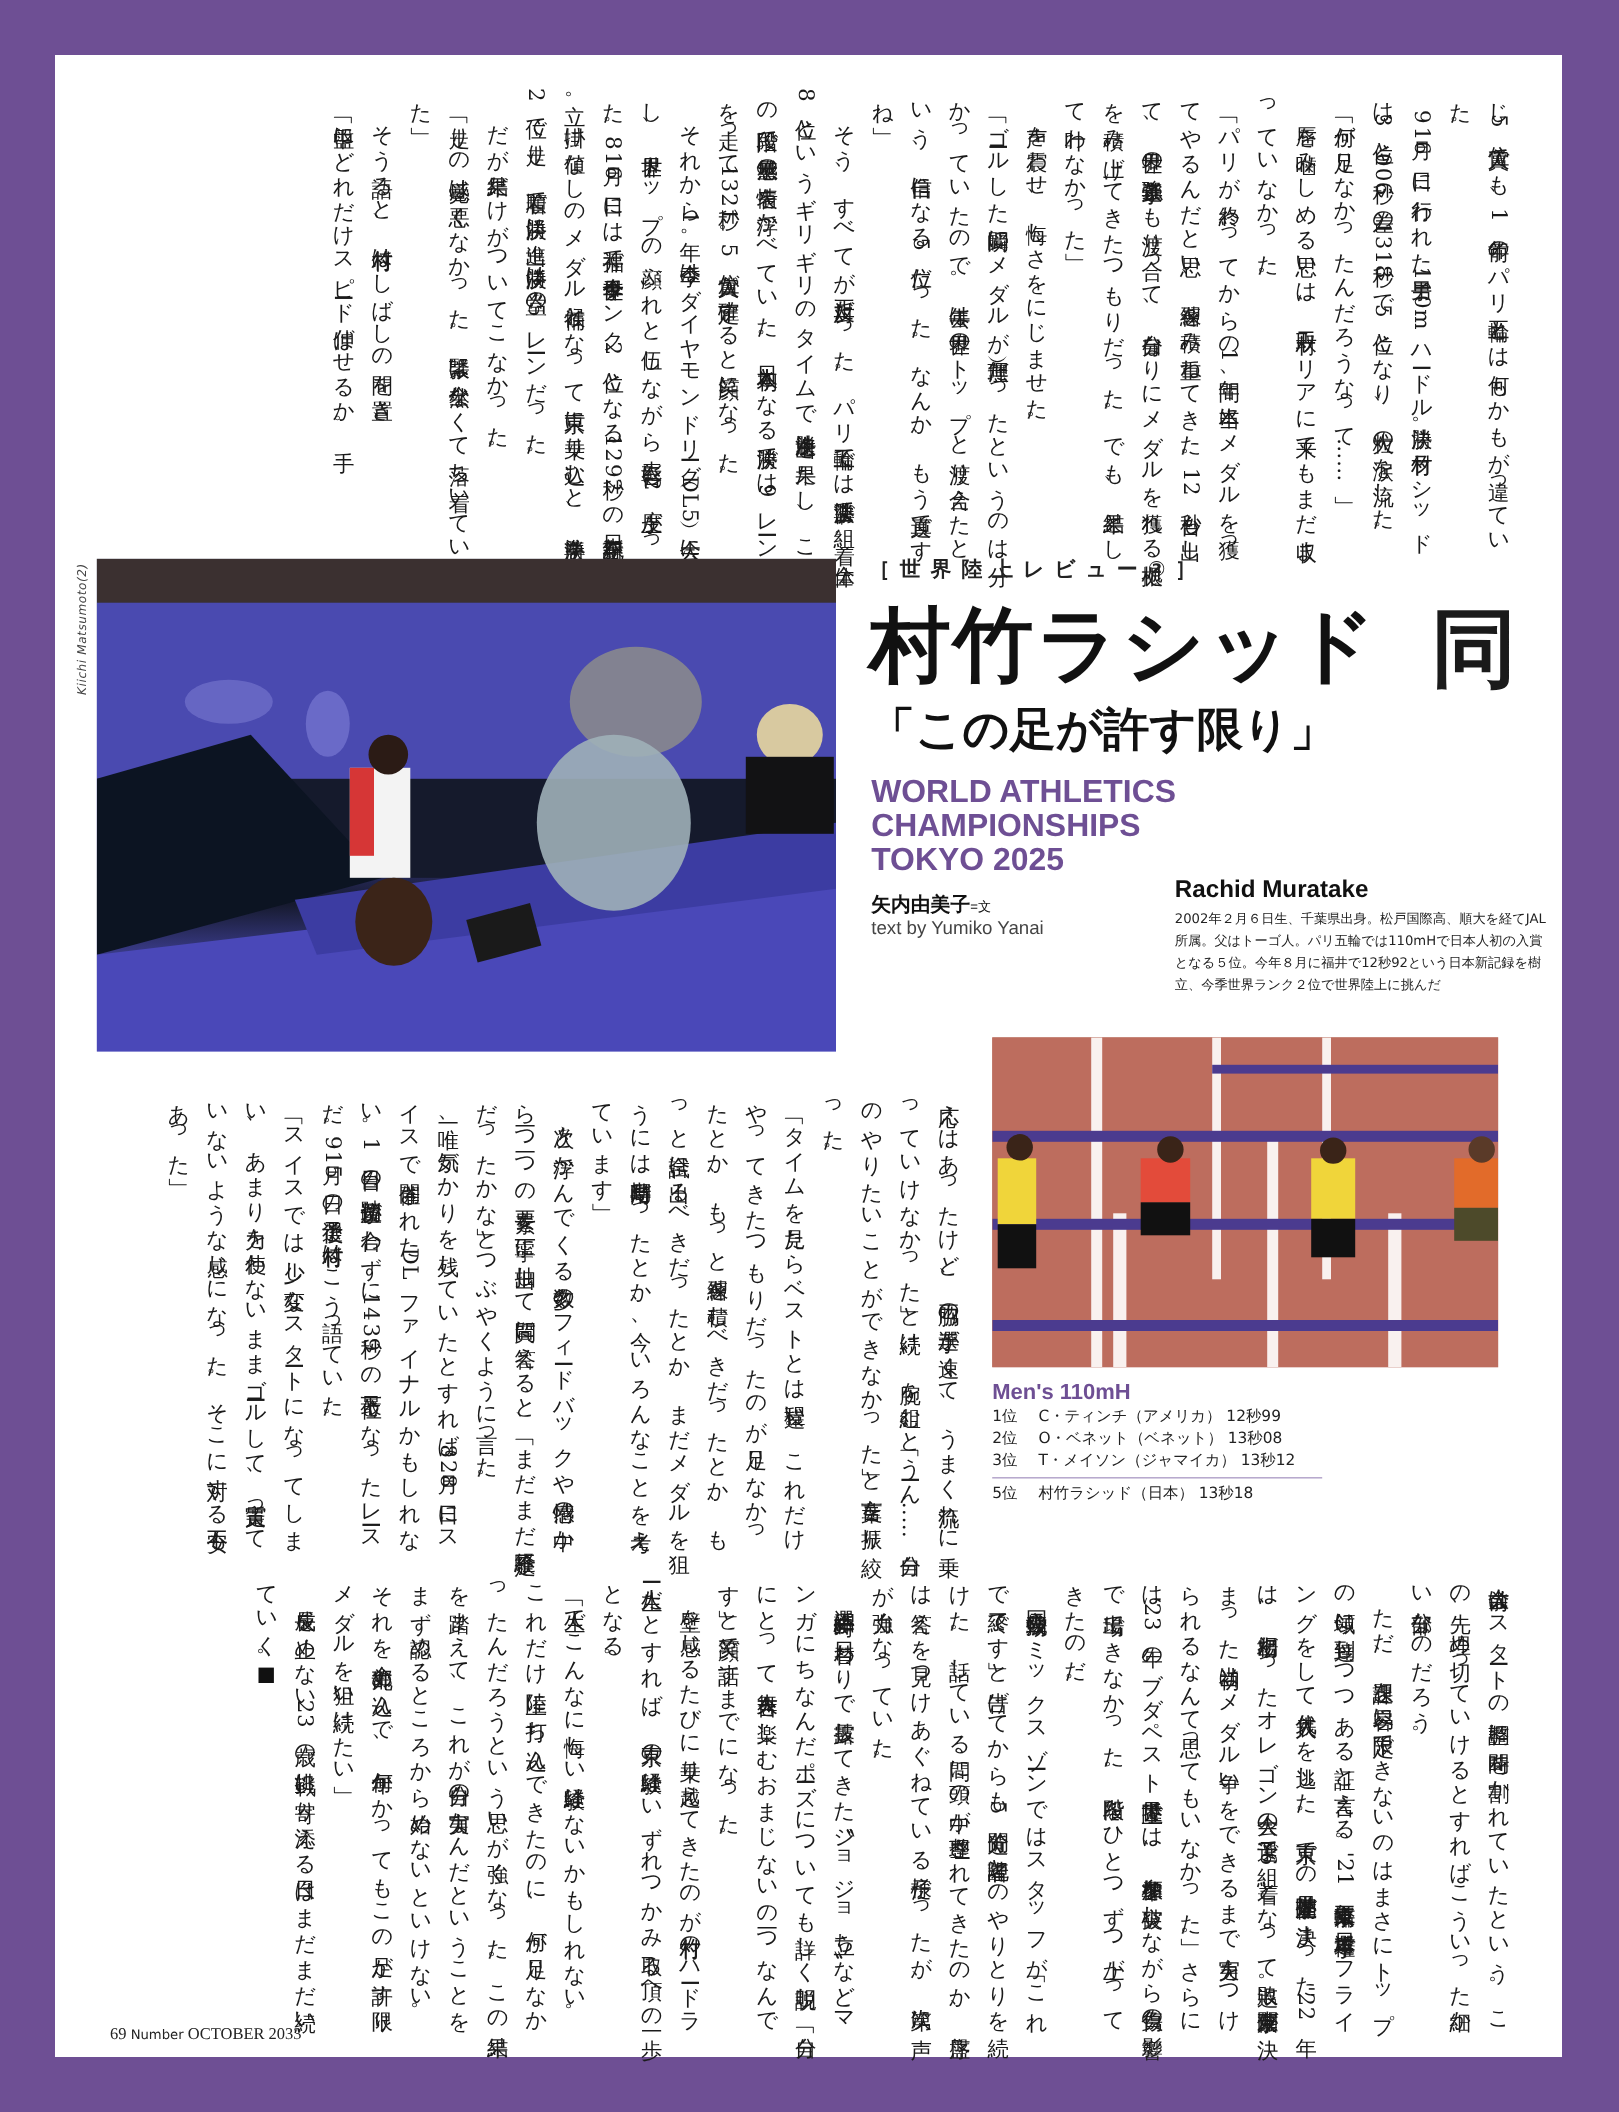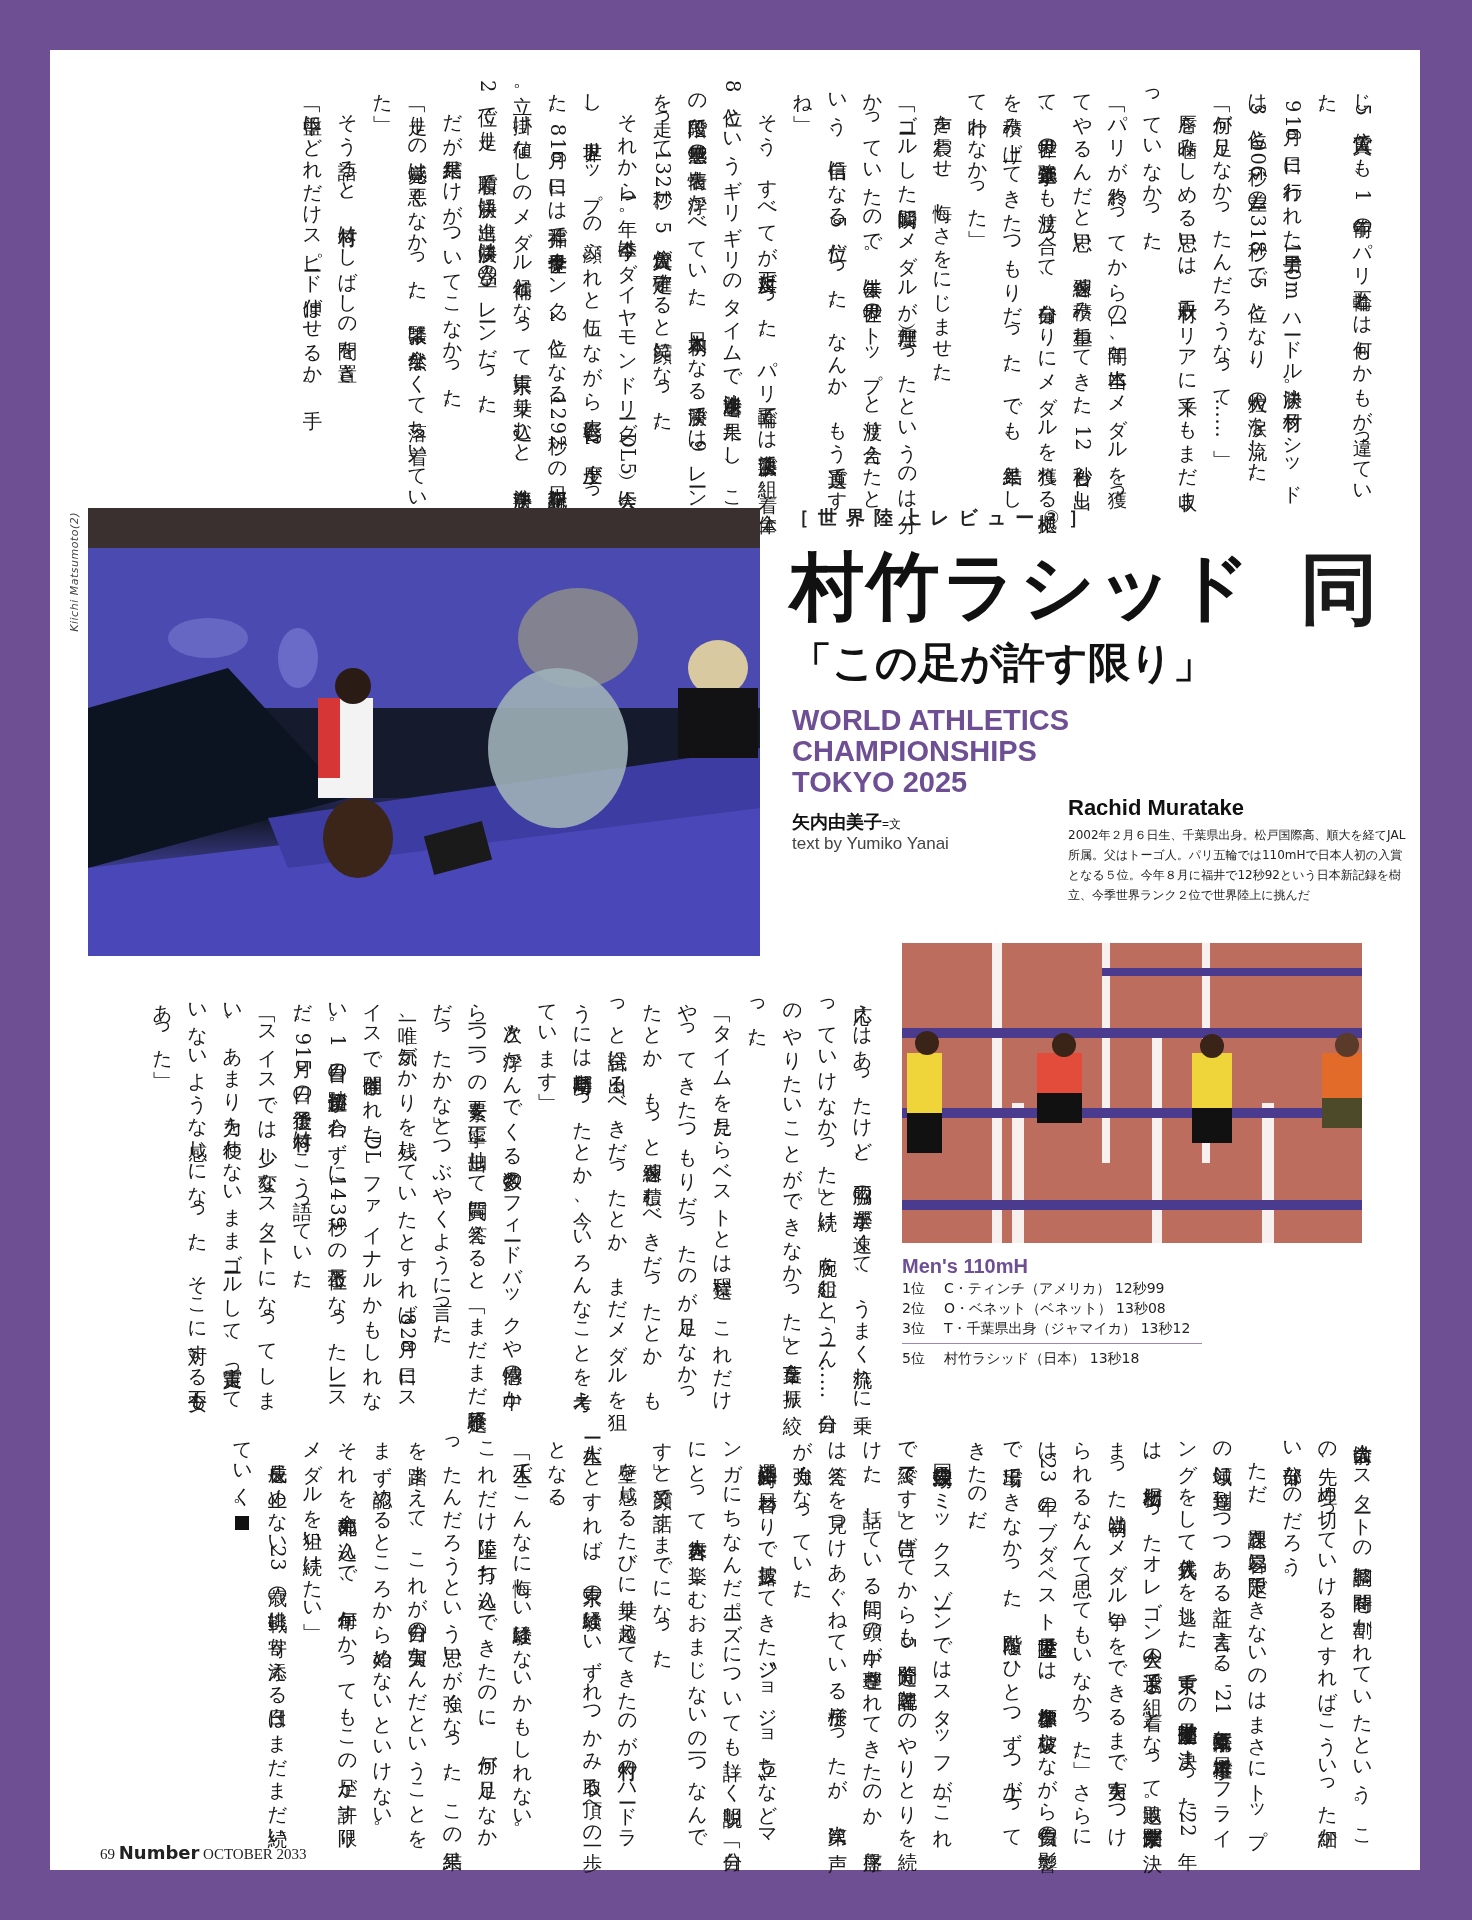--- a/index.html
+++ b/index.html
@@ -100,21 +100,21 @@
   .results { position: absolute; left: 852px; top: 1205px; width: 300px; font-family: "DejaVu Sans", sans-serif; }
   .results .hd { font-family: "Liberation Sans", sans-serif; font-weight: bold; font-size: 20px; color: #6e4f94; }
   .results .row { font-size: 14px; color: #222; line-height: 20px; white-space: nowrap; }
   .results .row span { display: inline-block; }
   .results .rank { width: 42px; }
   .results hr { border: none; border-top: 1.5px solid #9a86b8; margin: 5px 0 4px 0; width: 300px; }
   .footer {
     position: absolute; left: 50px; top: 1792px;
     font-family: "Liberation Serif", serif; font-size: 15px; color: #222;
   }
-  .footer .brand { font-family: "DejaVu Sans", sans-serif; font-weight: bold; font-size: 18px; }
+  .footer .brand { font-family: "DejaVu Sans", sans-serif; font-weight: normal; font-size: 12px; }
   .endmark { display: inline-block; width: 14px; height: 14px; background: #111; }
 </style>
 </head>
 <body>
 
 <div class="page">
 
   <div class="vtext" id="block-top">
     <p class="noindent"><span class="dropcap">同</span><span>じ5位入賞でも、1年前のパリ五輪とは何もかもが違っていた。</span></p>
     <p>9月16日に行われた男子110mハードル決勝。村竹ラシッドは3位と0秒06差の13秒18で5位となり、大粒の涙を流した。</p>
@@ -208,21 +208,21 @@
 
   <div class="results">
     <div class="hd">Men's 110mH</div>
     <div class="row">
       <span class="rank">1位</span><span>C・ティンチ（アメリカ）</span> <span>12秒99</span>
     </div>
     <div class="row">
       <span class="rank">2位</span><span>O・ベネット（ベネット）</span> <span>13秒08</span>
     </div>
     <div class="row">
-      <span class="rank">3位</span><span>T・千葉県出身（ジャマイカ）</span> <span>13秒12</span>
+      <span class="rank">3位</span><span>T・メイソン（ジャマイカ）</span> <span>13秒12</span>
     </div>
     <hr>
     <div class="row">
       <span class="rank">5位</span><span>村竹ラシッド（日本）</span> <span>13秒18</span>
     </div>
   </div>
 
   <div class="vtext" id="block-mid">
     <p class="noindent">応えはあったけど、両脇の選手が速くて、うまく流れに乗っていけなかった」と続け、腕を組むと「うーん……自分のやりたいことができなかった」と言葉を振り絞った。</p>
     <p>「タイムを見たらベストとは程遠い。これだけやってきたつもりだったのが足りなかったとか、もっと練習を積むべきだったとか、もっと試合に出るべきだったとか、まだメダルを狙うには時期尚早だったとか、今、いろんなことを考えています」</p>

